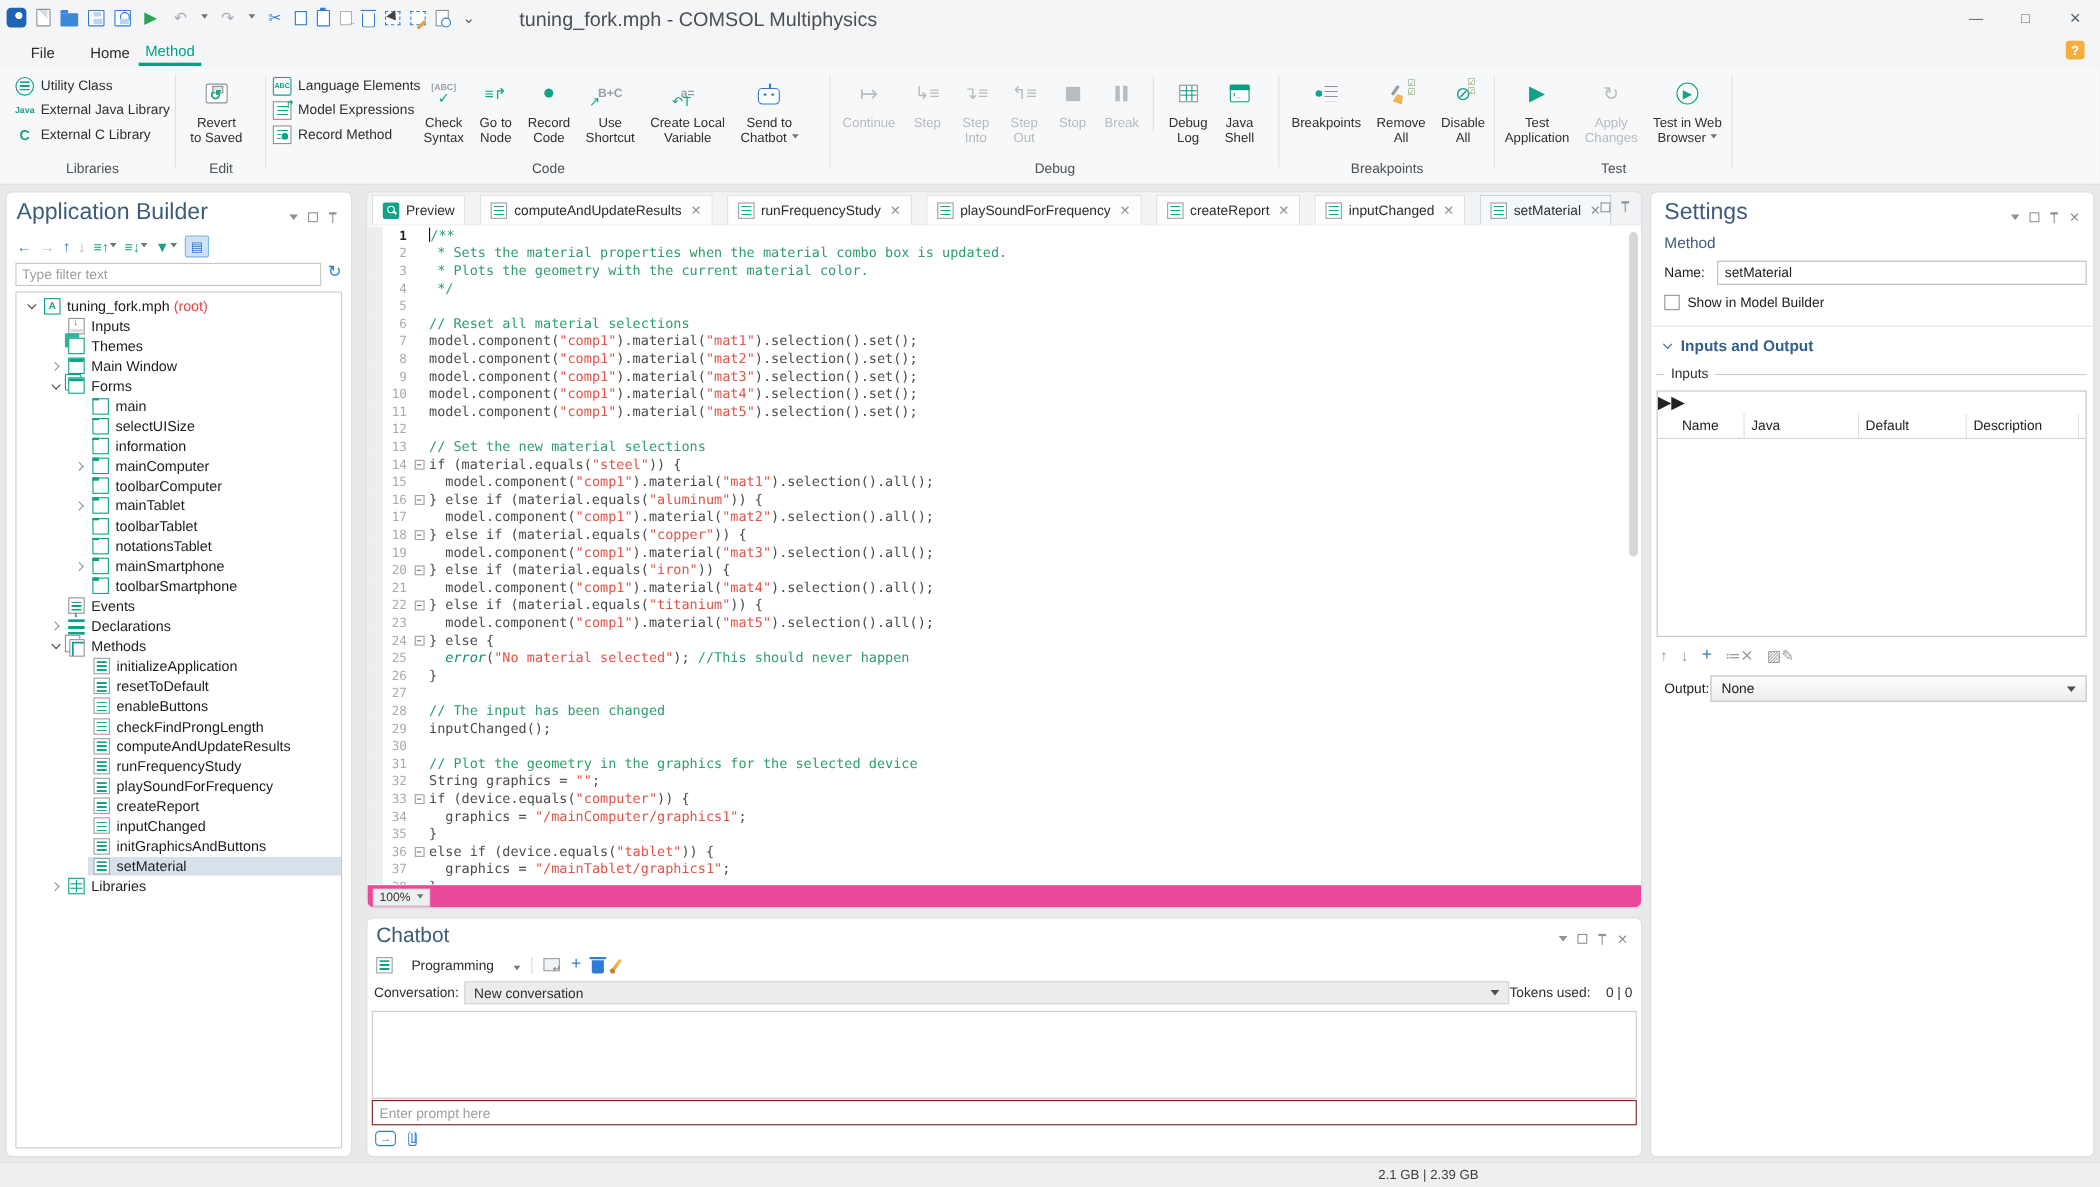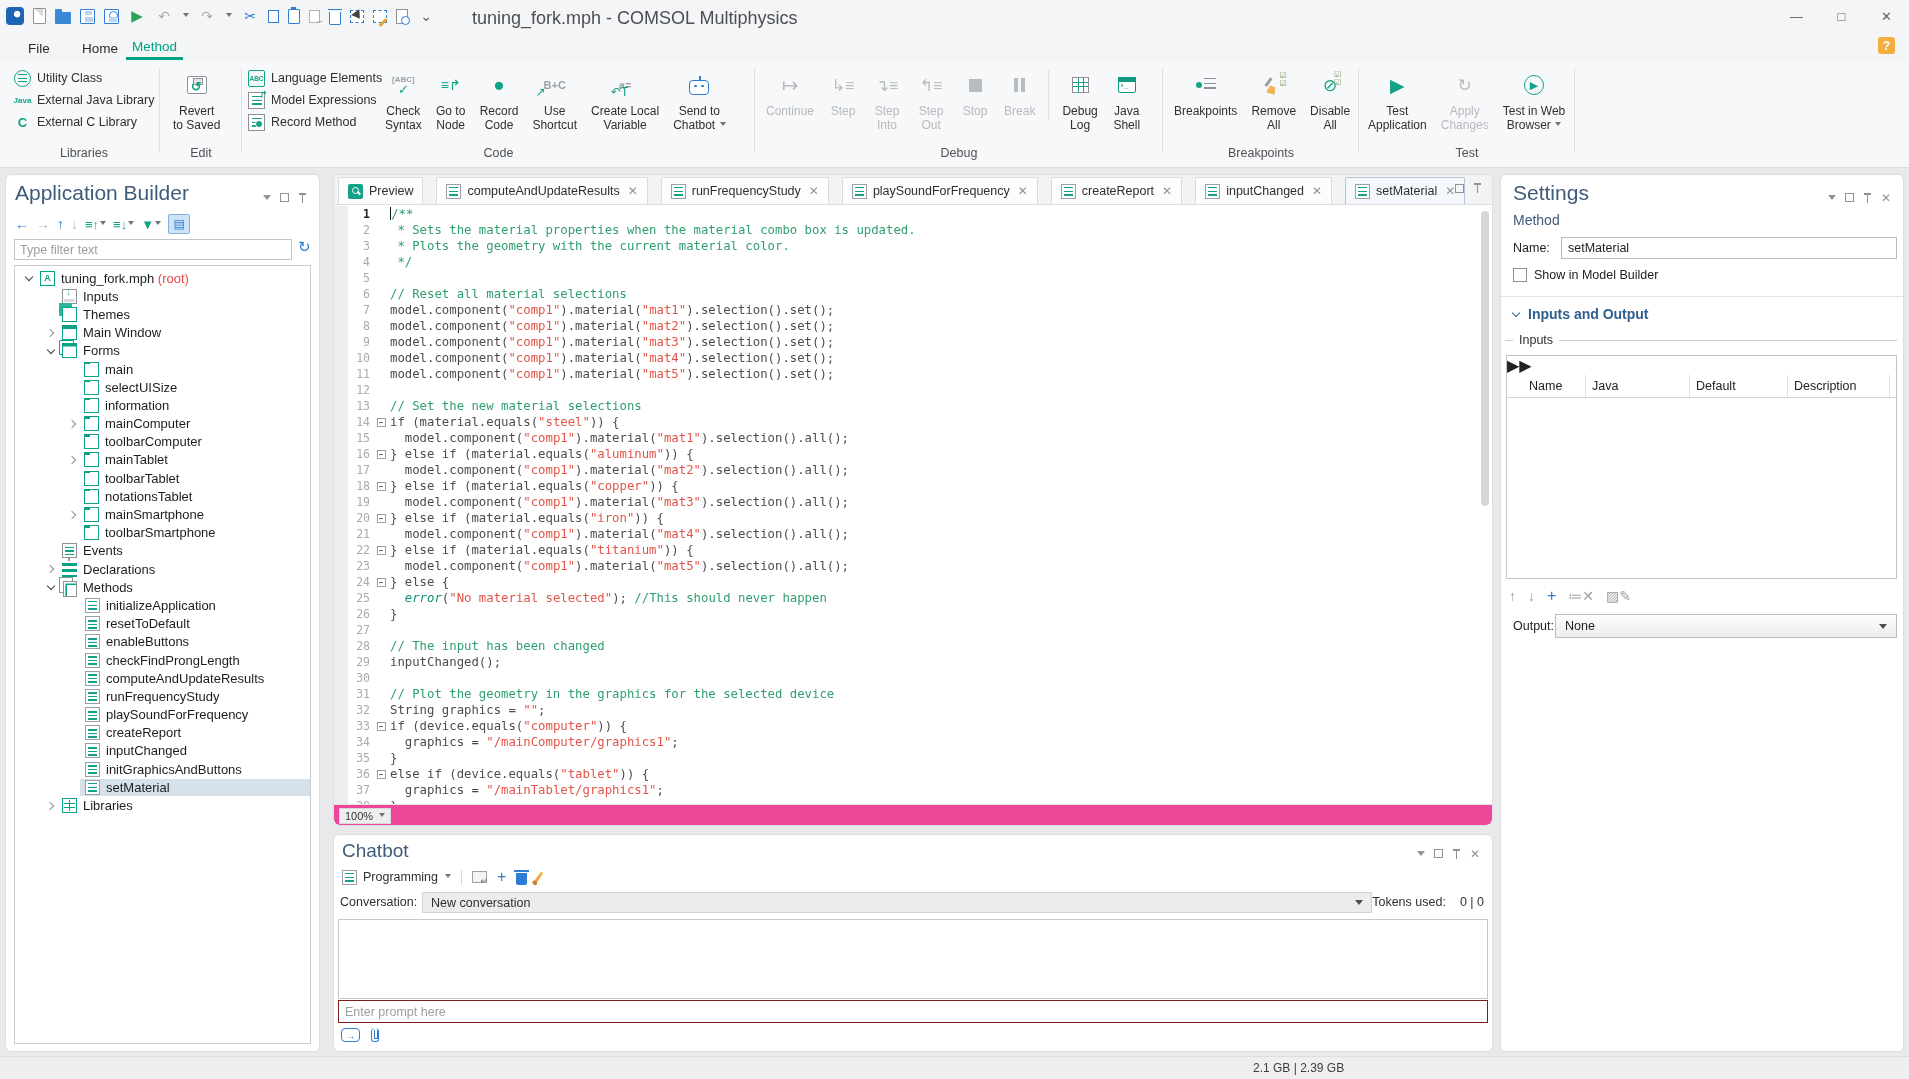--- a/index.html
+++ b/index.html
@@ -190,21 +190,21 @@
   #ed-bottom{position:absolute;left:0;bottom:0;right:0;height:21px;border-top:1px solid #e3e5e7;background:#ec4899;border-radius:0 0 6px 6px;}
   #zoom-btn{position:absolute;left:5px;top:3px;height:16px;padding:0 5px;background:#eceeef;border:1px solid #d5d7d9;
      font-size:11px;color:#333;display:flex;align-items:center;gap:5px;}
   #ed-scroll{position:absolute;right:3px;top:36px;width:8px;height:295px;background:#d4d6d8;border-radius:4px;}
 
   
   #chatbot{left:333px;top:834px;width:1160px;height:218px;}
   #cb-title{position:absolute;left:8px;top:5px;font-size:19px;}
   #cb-toolbar{position:absolute;left:8px;top:33px;height:18px;display:flex;align-items:center;gap:10px;}
   #cb-toolbar .sep{width:1px;height:15px;background:#d5d7d9;}
-  #cb-mode{display:flex;align-items:center;gap:6px;font-size:12.5px;color:#2f2f2f;}
+  #cb-mode{display:flex;align-items:flex-end;gap:17px;font-size:12.5px;color:#2f2f2f;}
   .cb-ico{font-size:14px;color:#2e7cd6;display:inline-flex;position:relative;}
   .cb-insert{width:15px;height:12px;border:1.3px solid #9aa0a4;background:#f2f3f4;position:relative;}
   .cb-insert::after{content:"↵";position:absolute;right:-2px;bottom:-4px;font-size:9px;color:#6f7376;}
   .cb-trash{width:11px;height:12px;background:#2e7cd6;border-radius:0 0 2px 2px;position:relative;margin-top:3px;}
   .cb-trash::before{content:"";position:absolute;left:-2px;top:-3px;right:-2px;height:2px;background:#2e7cd6;}
   .cb-quill{width:3px;height:13px;background:linear-gradient(#f4c24f,#e8973a);transform:rotate(35deg);border-radius:2px;position:relative;}
   .cb-quill::after{content:"";position:absolute;left:-1px;bottom:-2px;width:5px;height:4px;background:#c87f2e;border-radius:50%;}
   #cb-convrow{position:absolute;left:6px;top:57px;right:6px;height:21px;font-size:12.5px;color:#2f2f2f;}
   #cb-conv-label{position:absolute;left:0;top:3px;}
   #cb-conv-select{position:absolute;left:82px;top:0;width:950px;height:21px;background:#ebecee;border:1px solid #d2d4d6;

